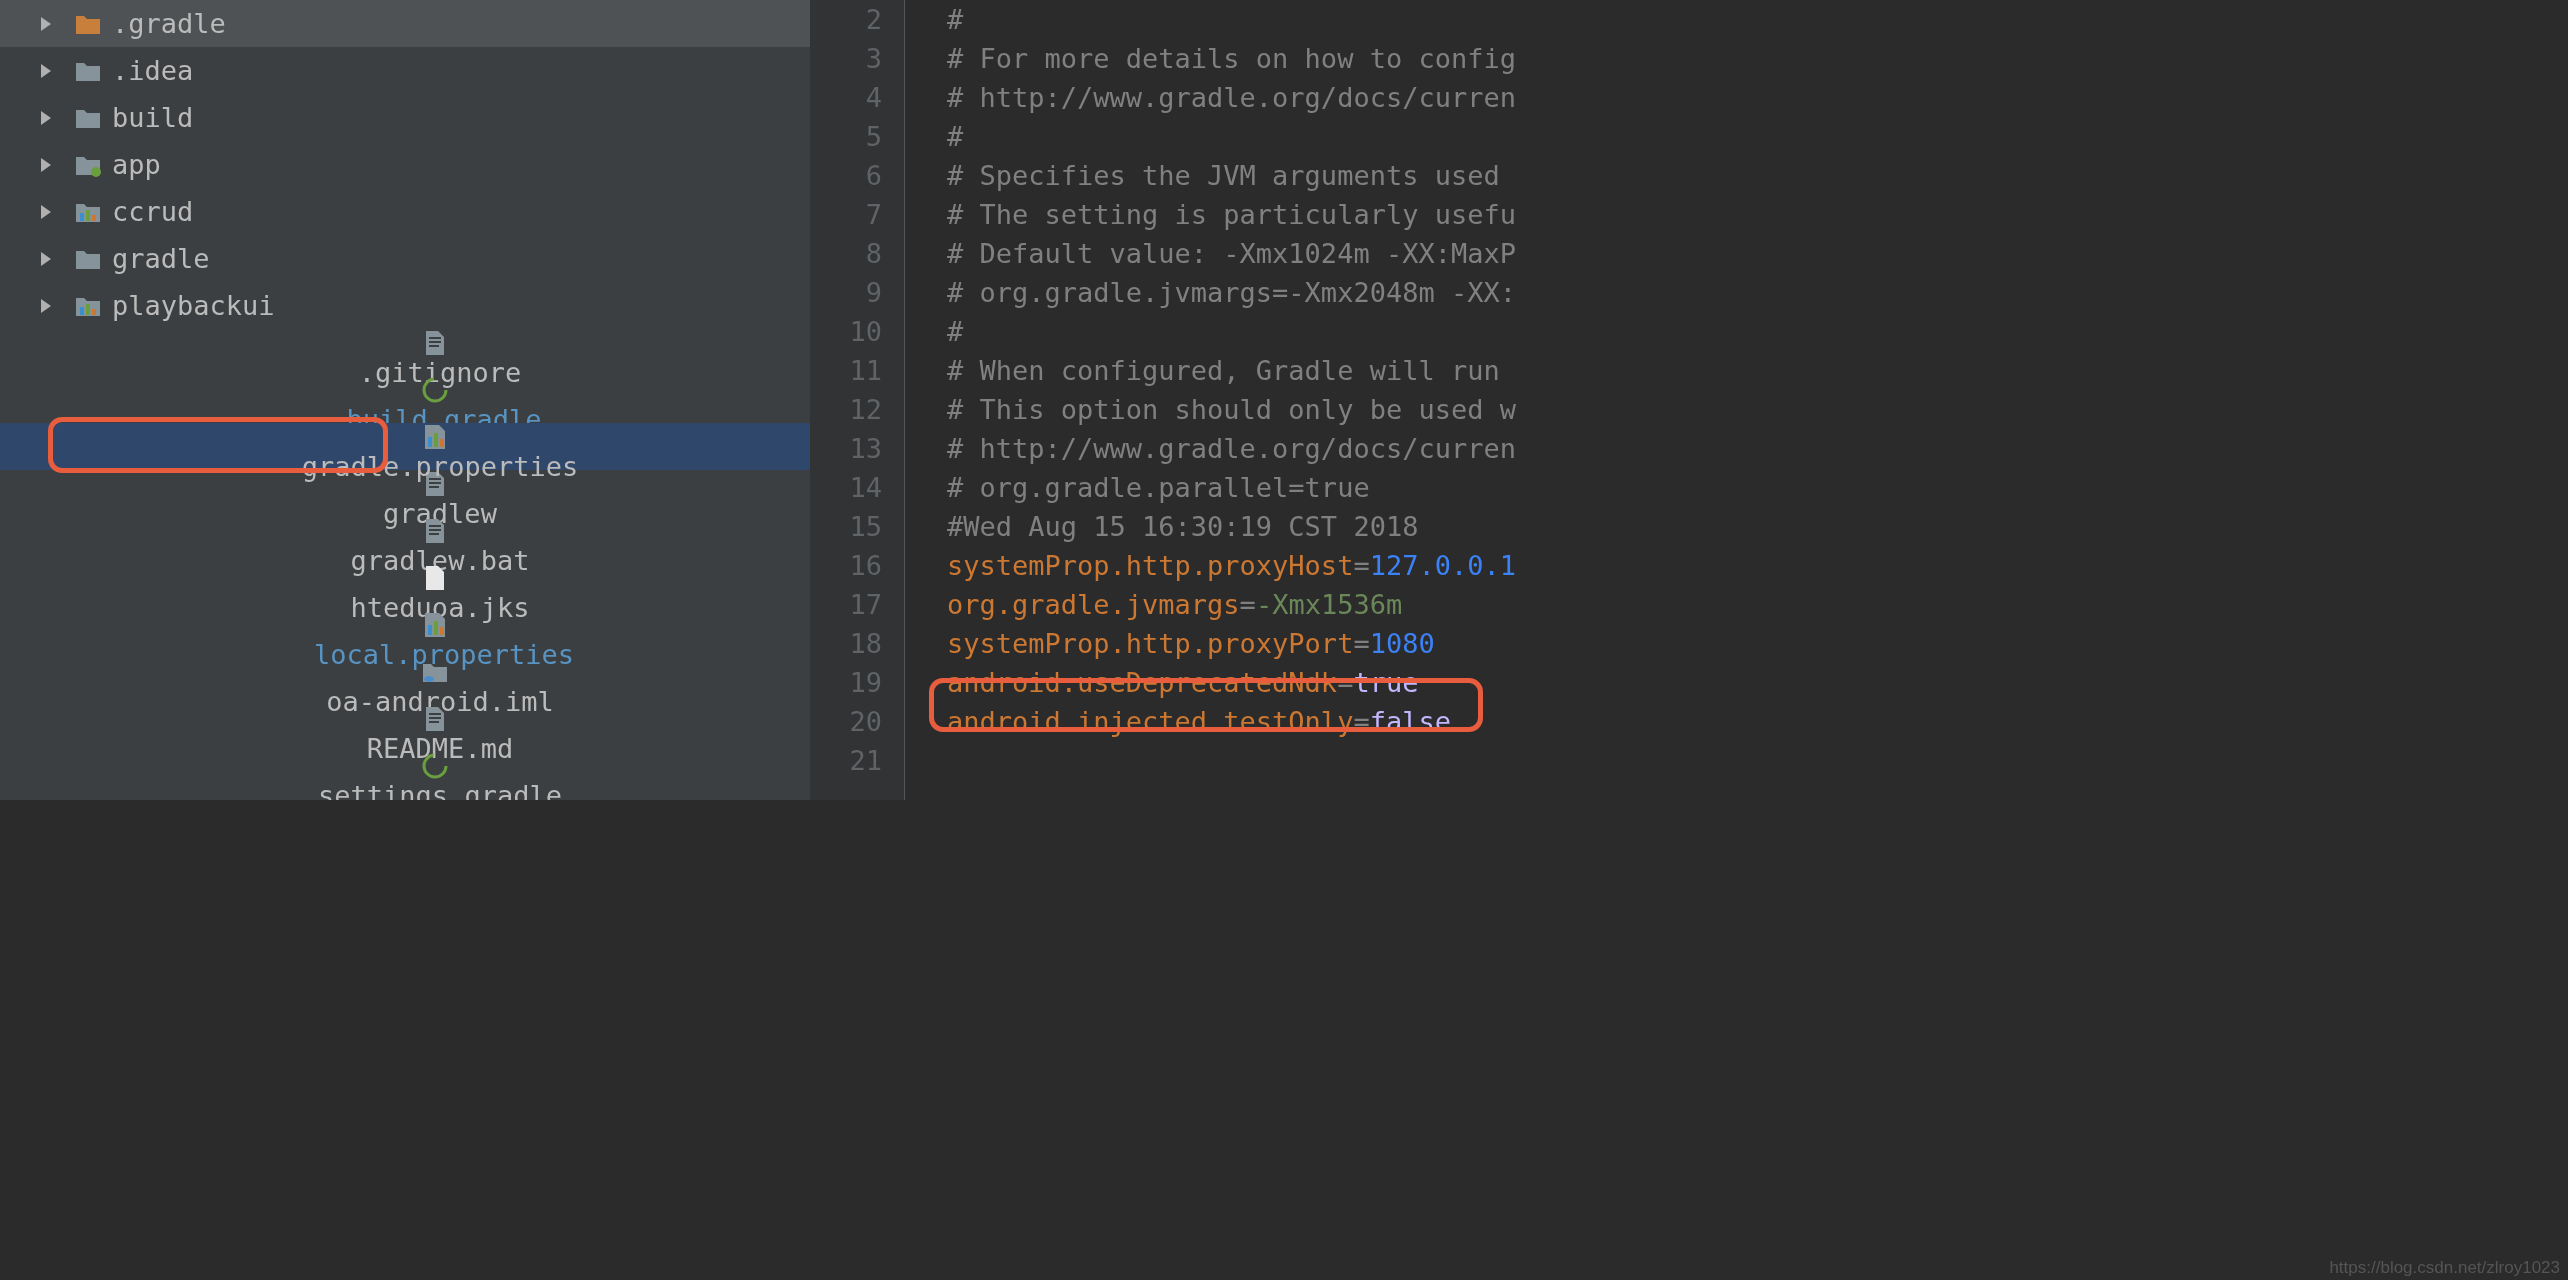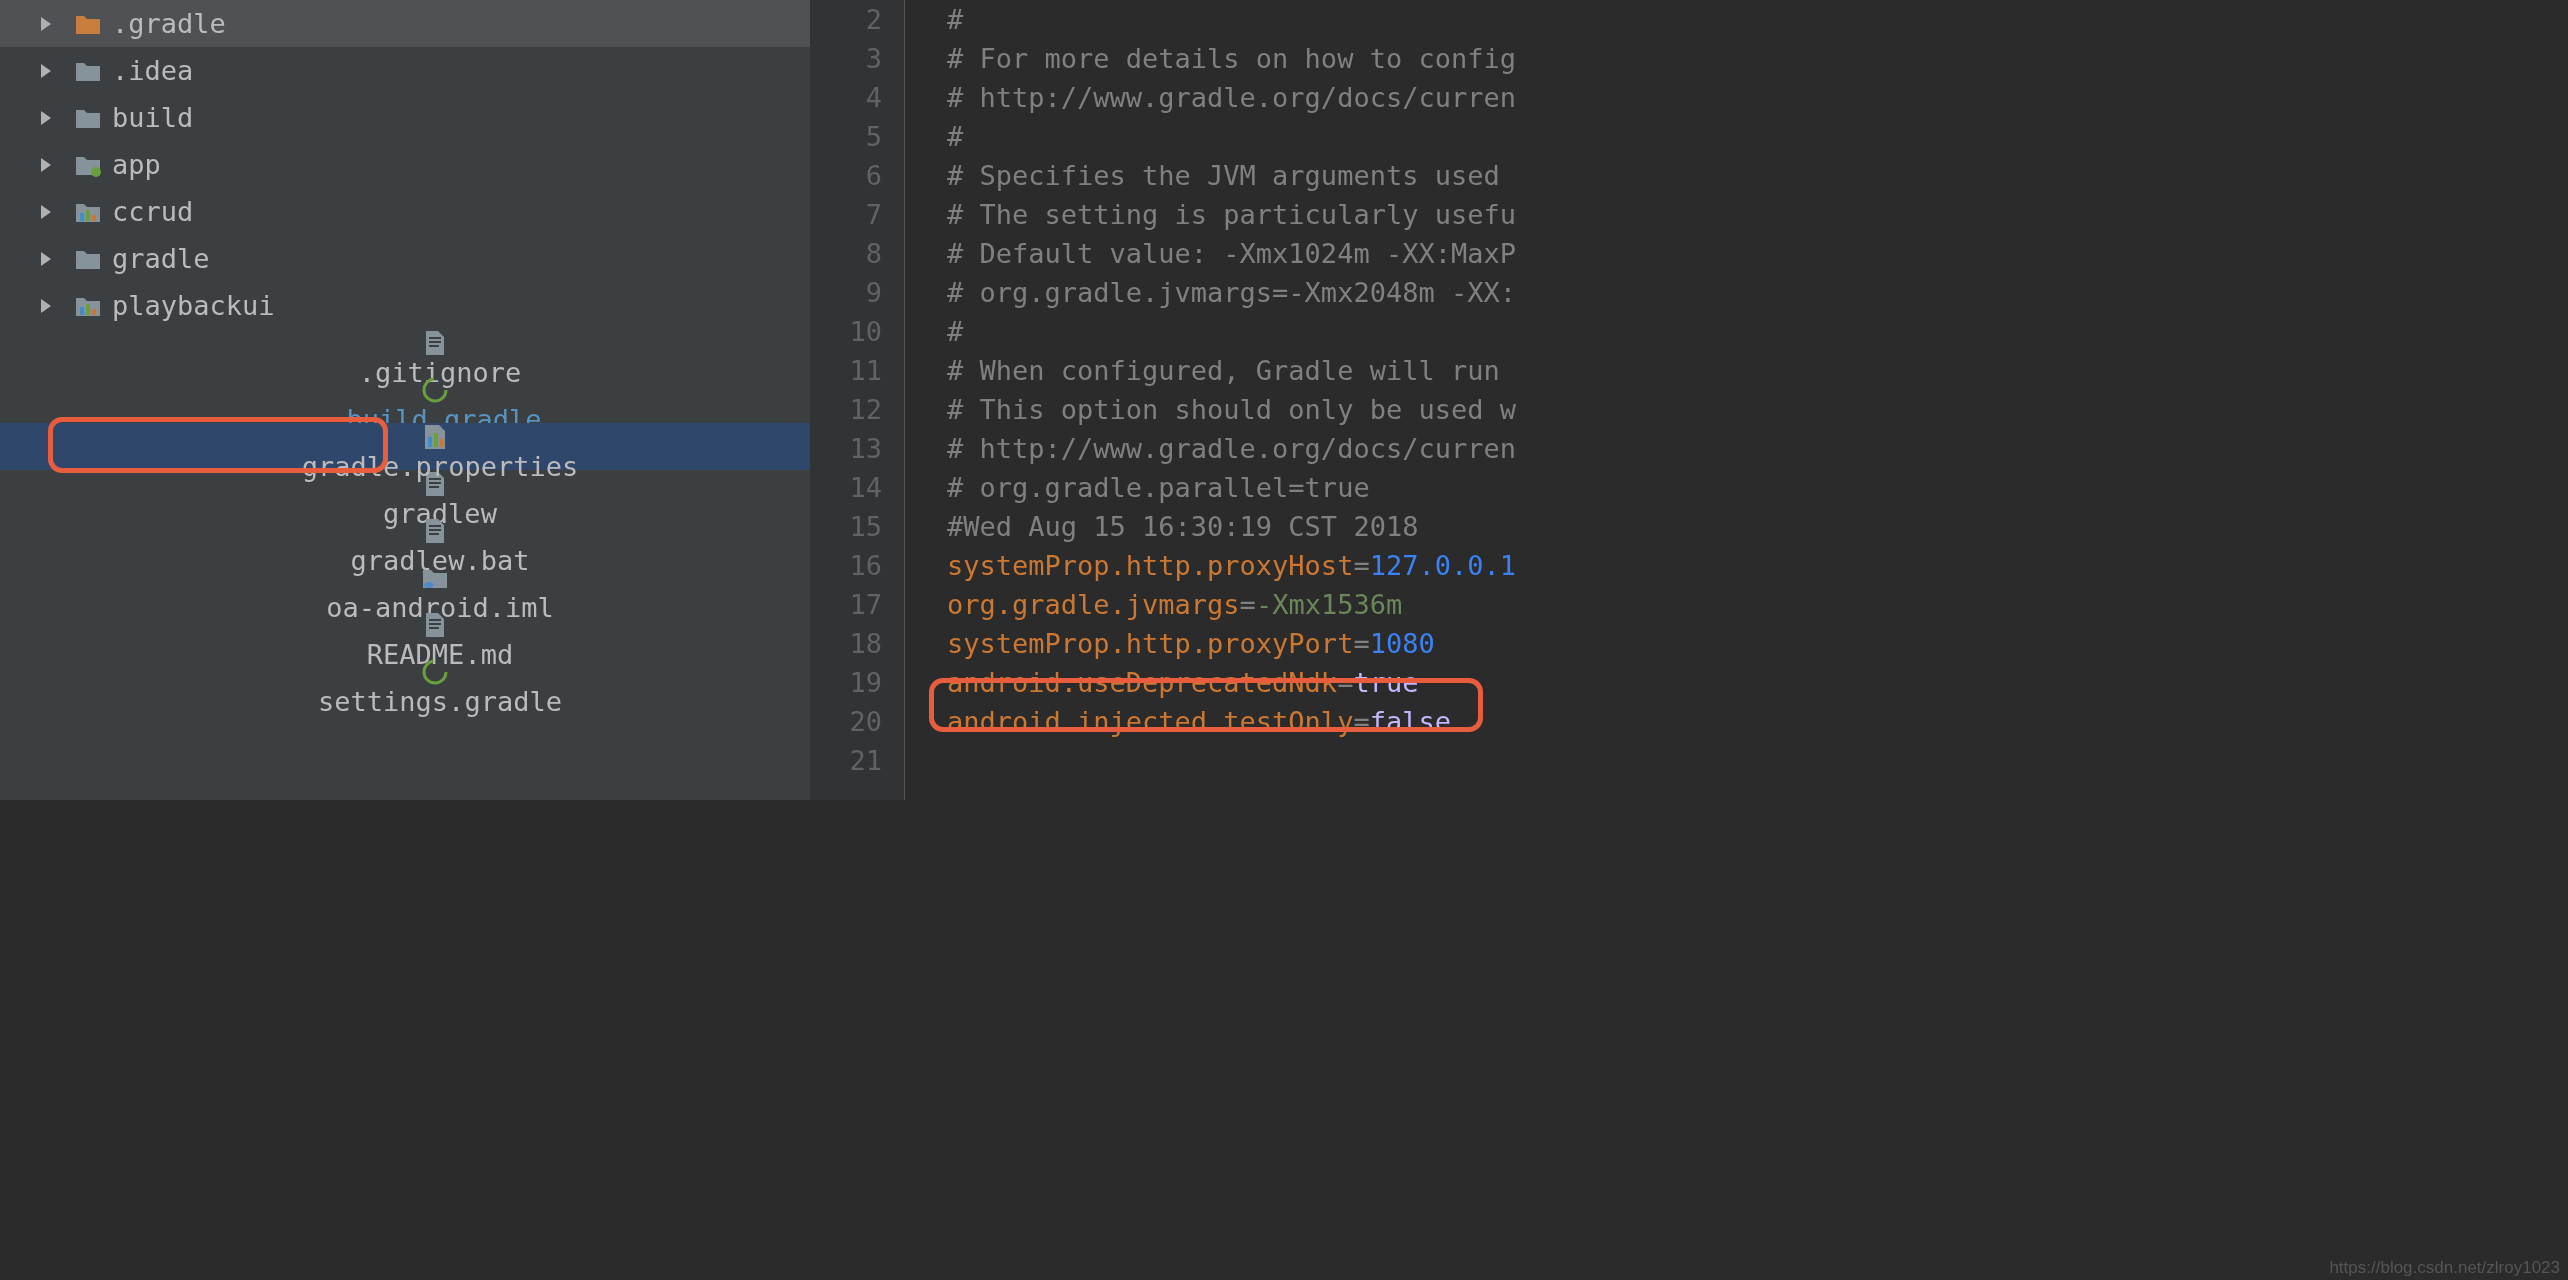--- a/index.html
+++ b/index.html
@@ -269,20 +269,39 @@
     <div class="tree-item no-children">
       <span class="tree-icon">
         <svg width="22" height="28" viewBox="0 0 22 28">
           <path fill="#87939a" d="M2 2h12l6 6v18H2z"></path>
           <rect x="5" y="8" width="12" height="2" fill="#3c3f41"></rect>
           <rect x="5" y="12" width="12" height="2" fill="#3c3f41"></rect>
           <rect x="5" y="16" width="10" height="2" fill="#3c3f41"></rect>
         </svg>
       </span>
       <span class="tree-label">gradlew.bat</span>
+    </div>
+    <div class="tree-item no-children">
+      <span class="tree-icon">
+        <svg width="22" height="28" viewBox="0 0 22 28">
+          <path fill="#e8e8e8" d="M2 2h12l6 6v18H2z"></path>
+        </svg>
+      </span>
+      <span class="tree-label">hteduoa.jks</span>
+    </div>
+    <div class="tree-item no-children">
+      <span class="tree-icon">
+        <svg width="24" height="28" viewBox="0 0 24 28">
+          <path fill="#87939a" d="M2 2h14l6 6v18H2z"></path>
+          <rect x="5" y="14" width="4" height="10" fill="#3c8ecc"></rect>
+          <rect x="11" y="10" width="4" height="14" fill="#6a9f3e"></rect>
+          <rect x="17" y="16" width="4" height="8" fill="#cc7832"></rect>
+        </svg>
+      </span>
+      <span class="tree-label blue">local.properties</span>
     </div>
     <div class="tree-item no-children">
       <span class="tree-icon">
         <svg width="28" height="24" viewBox="0 0 28 24">
           <path fill="#87939a" d="M2 4h8l3 3h13v15H2z"></path>
           <ellipse cx="8" cy="19" rx="5" ry="3" fill="#4a8dc9"></ellipse>
         </svg>
       </span>
       <span class="tree-label">oa-android.iml</span>
     </div>

